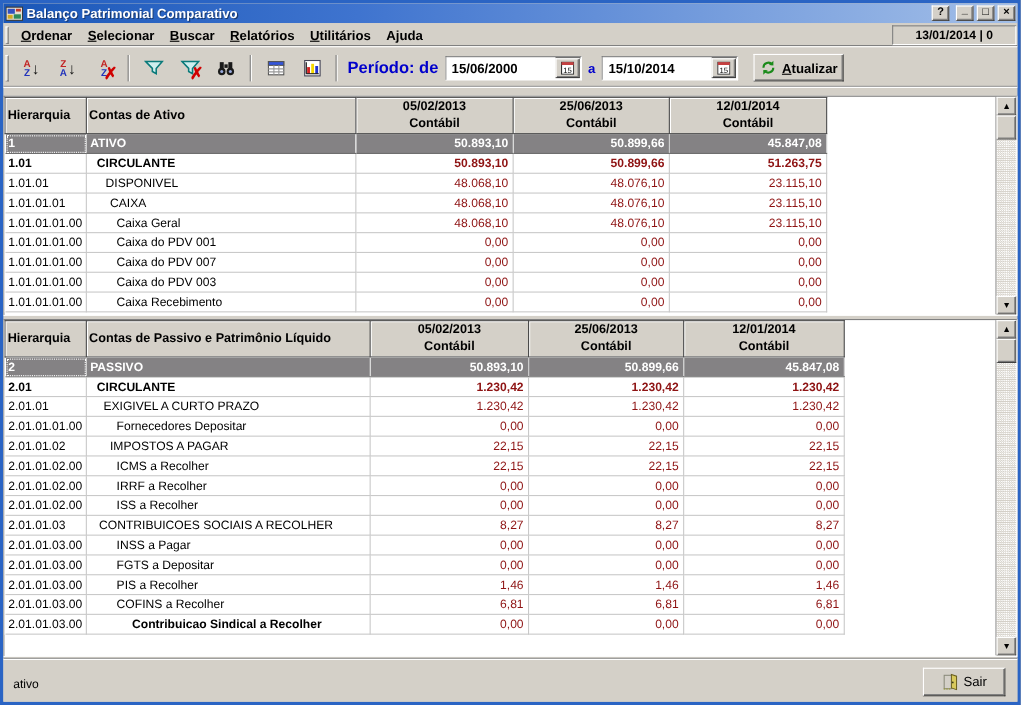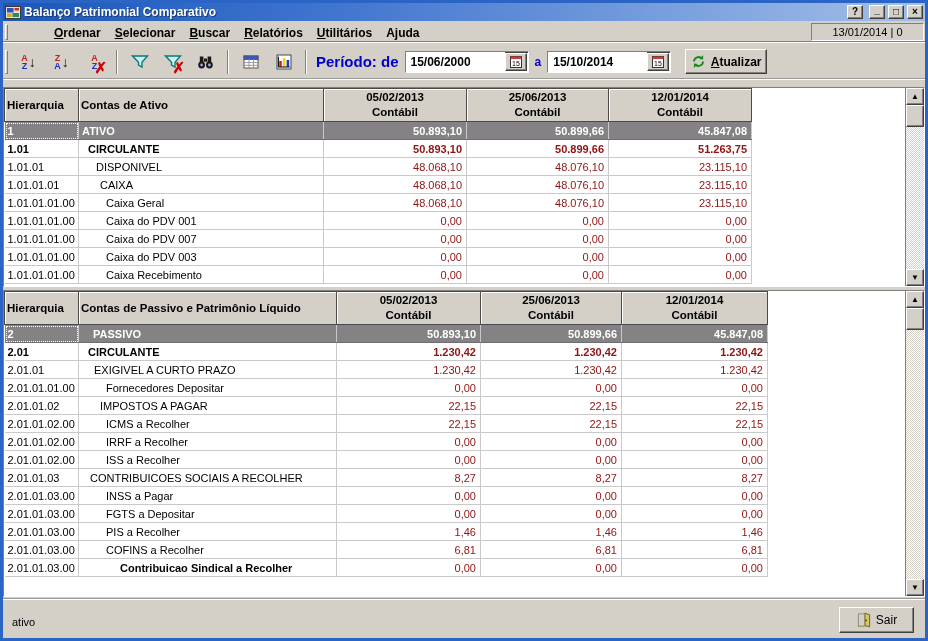--- a/index.html
+++ b/index.html
@@ -17,25 +17,25 @@
   .app-icon{width:16px;height:15px;flex:0 0 auto;display:inline-flex;}
   .title-text{flex:1;color:#fff;font-weight:bold;font-size:12px;line-height:16px;white-space:nowrap;
     text-shadow:1px 1px 0 #1a3a70;}
   .tb-btn{width:16px;height:14px;background:var(--gray);text-align:center;font-size:10px;line-height:12px;
     font-weight:bold;color:#000;border:1px solid;border-color:#fff #404040 #404040 #fff;
     box-shadow:inset -1px -1px 0 #808080;cursor:default;}
   .tb-btn.minb{line-height:7px;}
   .tb-help{margin-right:3px;}
   
   .menubar{position:absolute;left:0;top:18px;right:0;height:22px;background:var(--gray);
-    display:flex;align-items:center;border-bottom:1px solid #fff;box-shadow:0 -1px 0 #808080 inset;gap:35px;}
+    display:flex;align-items:center;border-bottom:1px solid #fff;box-shadow:0 -1px 0 #808080 inset;}
   .grip{width:3px;height:16px;margin:0 4px 0 2px;border:1px solid;border-color:#fff #808080 #808080 #fff;}
   .menu-item{font-size:12px;font-weight:bold;padding:3px 7px;color:#000;white-space:nowrap;}
   .clock-panel{margin-left:auto;margin-right:1px;width:113px;height:18px;font-size:11px;line-height:16px;
-    text-align:center;border:1px solid;border-color:#808080 #fff #fff #808080;background:var(--gray);}
+    text-align:center;border:1px solid;border-color:#808080 #fff #fff #808080;background:var(--gray);font-weight:bold;}
   
   .toolbar{position:absolute;left:0;top:41px;right:0;height:36px;background:var(--gray);
     display:flex;align-items:center;border-bottom:1px solid #fff;box-shadow:0 -1px 0 #9a9a9a inset;}
   .toolbar .grip{height:24px;}
   .tb-group{display:inline-flex;align-items:center;}
   .tool-btn{width:33px;height:28px;background:transparent;border:1px solid transparent;
     display:inline-flex;align-items:center;justify-content:center;position:relative;cursor:default;}
   .tsep{width:2px;height:24px;border-left:1px solid #808080;border-right:1px solid #fff;margin:0 5px;}
   .sl{display:inline-flex;flex-direction:column;font-size:9px;line-height:8px;font-weight:bold;}
   .sa{font-size:14px;font-weight:bold;color:#111;margin-left:1px;line-height:14px;}
@@ -360,21 +360,21 @@
             </th>
             <th class="hc">
               <div>12/01/2014</div>
               <div>Contábil</div>
             </th>
           </tr>
         </thead>
         <tbody>
           <tr class="sel b">
             <td class="code focus">2</td>
-            <td class="acct" style="padding-left: 14px;">PASSIVO</td>
+            <td class="acct" style="padding-left: 3px;">PASSIVO</td>
             <td class="val">50.893,10</td>
             <td class="val">50.899,66</td>
             <td class="val">45.847,08</td>
           </tr>
           <tr class="b">
             <td class="code">2.01</td>
             <td class="acct" style="padding-left: 9px;">CIRCULANTE</td>
             <td class="val">1.230,42</td>
             <td class="val">1.230,42</td>
             <td class="val">1.230,42</td>

